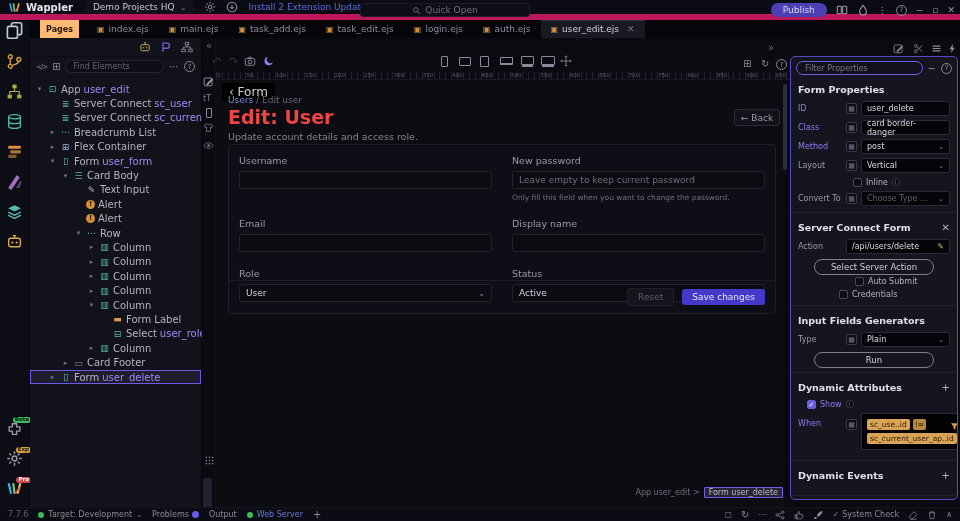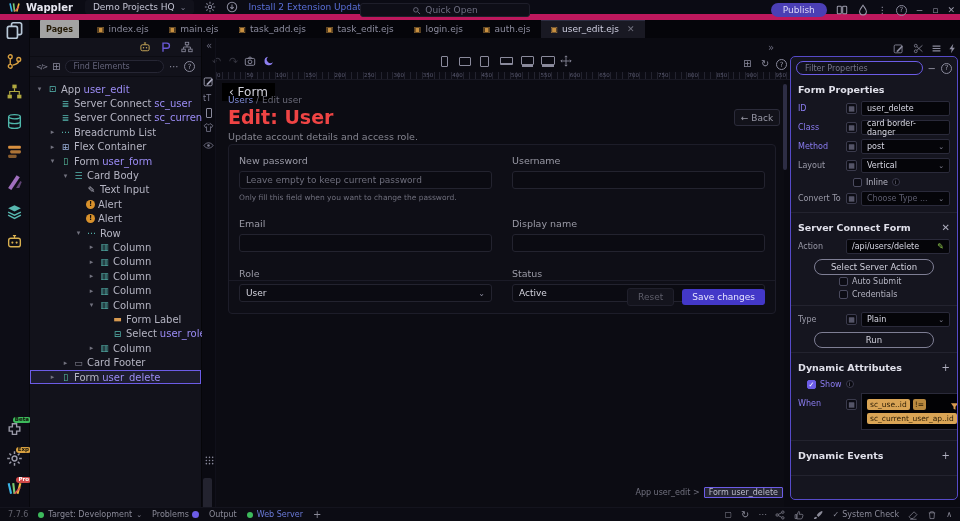--- a/index.html
+++ b/index.html
@@ -17,21 +17,21 @@
   .tb-ic{width:12px;height:12px;color:#8a8a9c;margin-left:10px}
   .tb-upd{margin-left:10px;font-size:9px;color:#5a6fd8}
   .qopen{position:absolute;left:360px;top:3px;width:170px;height:14px;background:#0e0e17;border:1px solid #1e1e2a;border-radius:3px;display:flex;align-items:center;justify-content:center;gap:4px;font-size:9px;color:#6e6e80}
   .qopen .ic{width:9px;height:9px;color:#6e6e80}
   .tb-right{position:absolute;right:5px;top:0;height:20px;display:flex;align-items:center;gap:9px}
   .btn-publish{background:#4b3fb5;color:#dcd8f8;border-radius:9px;padding:2px 12px;font-size:9px}
   .win{font-size:9px;color:#9a9aaa}
   .cols-ic{width:12px;height:12px;color:#9a9aaa}
   
   .tabbar{position:absolute;left:30px;top:20px;width:930px;height:18px;background:#05050a;display:flex;align-items:center}
-  .pagesbadge{margin:0 8px 0 10px;background:#a3a3a3;color:#241a06;font-size:8px;font-weight:bold;padding:6px 6px;border-radius:2px}
+  .pagesbadge{margin:0 8px 0 10px;background:#fdba74;color:#241a06;font-size:8px;font-weight:bold;padding:6px 6px;border-radius:2px}
   .tab{display:flex;align-items:center;gap:4px;padding:0 10px;height:18px;font-size:9px;color:#8c8c9e;white-space:nowrap}
   .tab .ticon{color:#c89040;font-size:8px}
   .tab.active{background:#191923;color:#cfcfe0;box-shadow:inset 0 1px 0 #2e2e42}
   .tab .tclose{color:#72727f;margin-left:4px;font-size:9px}
   
   .leftrail{position:absolute;left:0;top:20px;width:30px;height:487px;background:#0d0d16;display:flex;flex-direction:column;align-items:center;border-right:1px solid #07070c}
   .rail-ic{width:17px;height:17px;margin-top:13px;position:relative}
   .rail-ic.first{margin-top:1px;width:19px;height:19px}
   .rail-bot{margin-top:auto;display:flex;flex-direction:column;align-items:center;padding-bottom:10px}
   .rbadge{position:absolute;right:-8px;top:-3px;font-size:5.5px;font-weight:bold;padding:0 2px;border-radius:3px;color:#101008}
@@ -549,31 +549,31 @@
         <span class="lnk">Users</span>
         <span> </span><span>/</span><span> </span>
         <span>Edit user</span>
       </div>
       <div class="pg-title">Edit: User</div>
       <div class="pg-sub">Update account details and access role.</div>
       <div class="btn-back">← Back</div>
       <div class="card">
         <div class="card-grid" id="fields">
             <div>
+              <div class="fld-label">Username</div>
+              <div class="fld-inp">
+                <span></span>
+              </div>
+            </div>
+            <div>
               <div class="fld-label">New password</div>
               <div class="fld-inp">
                 <span class="ph">Leave empty to keep current password</span>
               </div>
               <div class="fld-help">Only fill this field when you want to change the password.</div>
-            </div>
-            <div>
-              <div class="fld-label">Username</div>
-              <div class="fld-inp">
-                <span></span>
-              </div>
             </div>
             <div>
               <div class="fld-label">Email</div>
               <div class="fld-inp">
                 <span></span>
               </div>
             </div>
             <div>
               <div class="fld-label">Display name</div>
               <div class="fld-inp">
@@ -681,30 +681,33 @@
         <span class="r">✕</span>
       </div>
     <div class="pp-row">
       <span class="pp-label">Action</span>
       <span class="pp-inp">
           <span>/api/users/delete</span>
           <span class="pen">✎</span>
         </span>
     </div>
     <div class="pill">Select Server Action</div>
-    <div class="pp-row" style="padding-left:48px;min-height:13px">
+    <div class="pp-row" style="padding-left:64px;min-height:13px">
       <span class="cb"></span>
       <span class="cb-lab">Auto Submit</span>
     </div>
     <div class="pp-row" style="padding-left:48px;min-height:13px">
       <span class="cb"></span>
       <span class="cb-lab">Credentials</span>
     </div>
 
     <div class="pp-div"></div>
+    <div class="pp-title">
+        <span>Input Fields Generators</span>
+      </div>
     <div class="pp-row">
       <span class="pp-label">Type</span>
       <span class="pp-pick">▦</span>
       <span class="pp-inp">
           <span>Plain</span>
           <span class="car">⌄</span>
         </span>
     </div>
     <div class="pill">Run</div>
 

